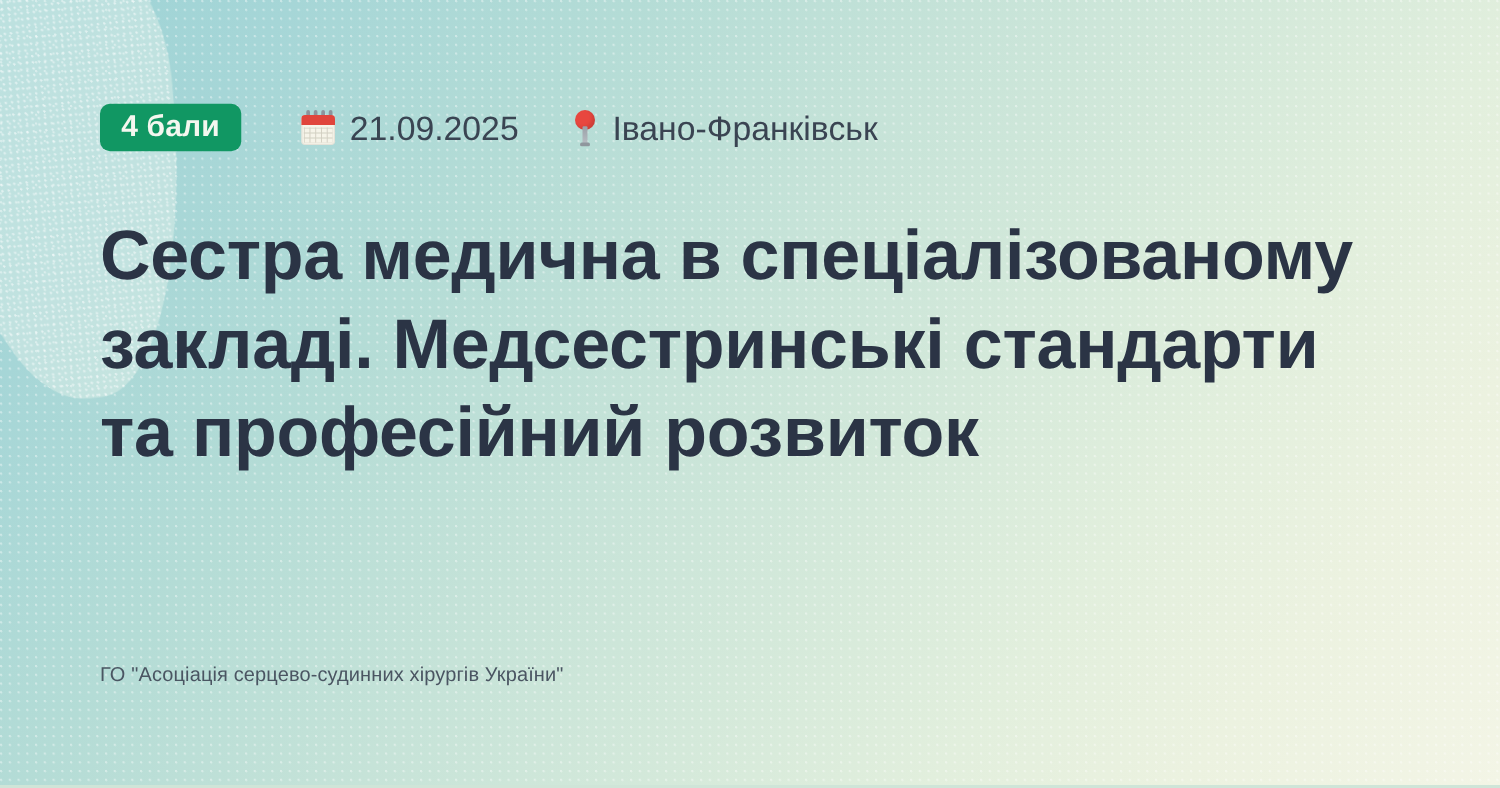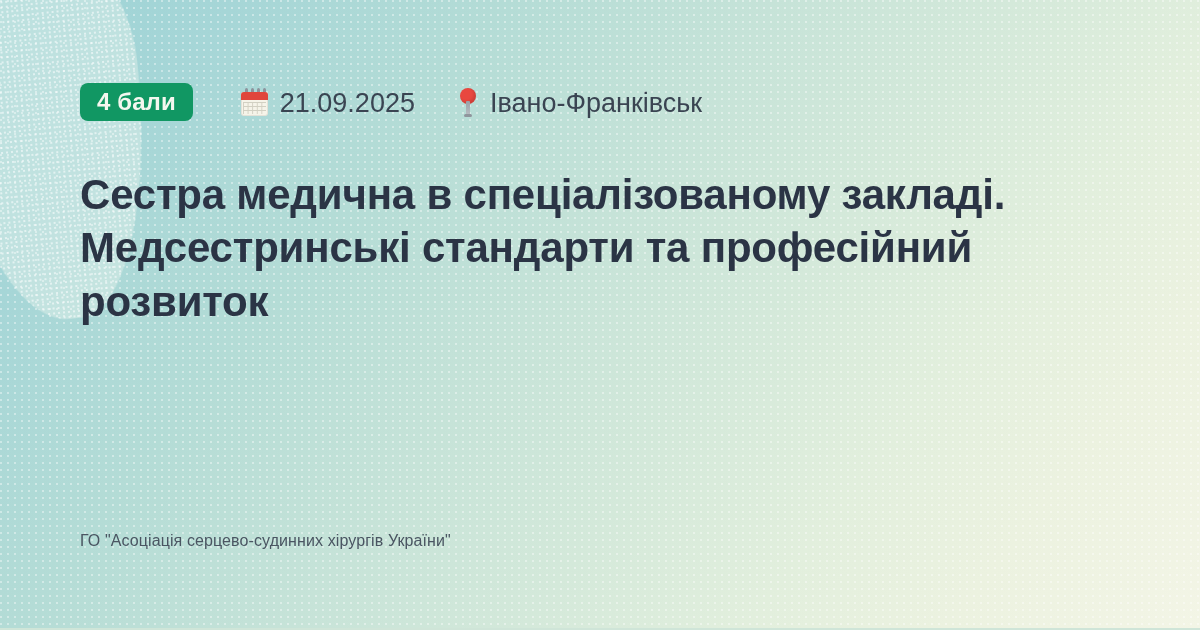--- a/index.html
+++ b/index.html
@@ -184,21 +184,21 @@
     left: 7px; top: 27px;
     width: 8px; height: 3px;
     background: #8f969d;
     border-radius: 2px;
   }
 
   
   .title {
     margin-top: 47px;
     max-width: 1010px;
-    font-size: 42px;
+    font-size: 56px;
     font-weight: 700;
     line-height: 1.27;
     color: #2b3445;
     letter-spacing: -0.2px;
   }
 
   .spacer { flex: 1 1 auto; }
 
   
   .footer {

